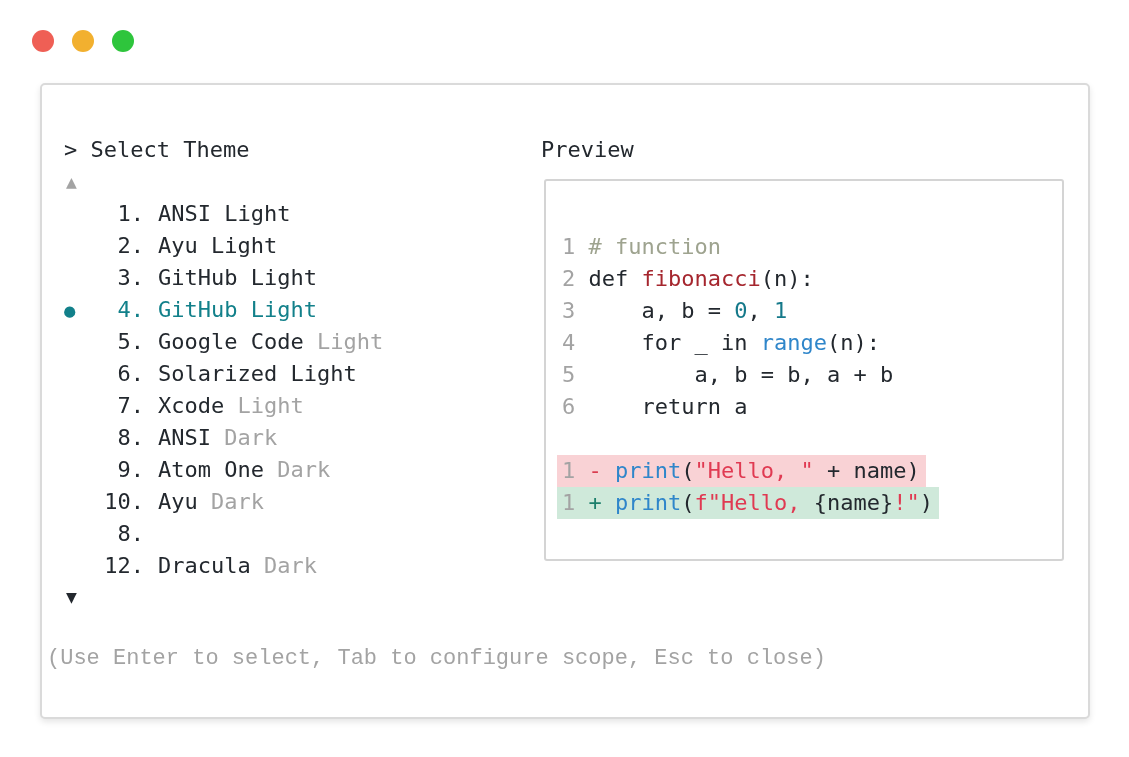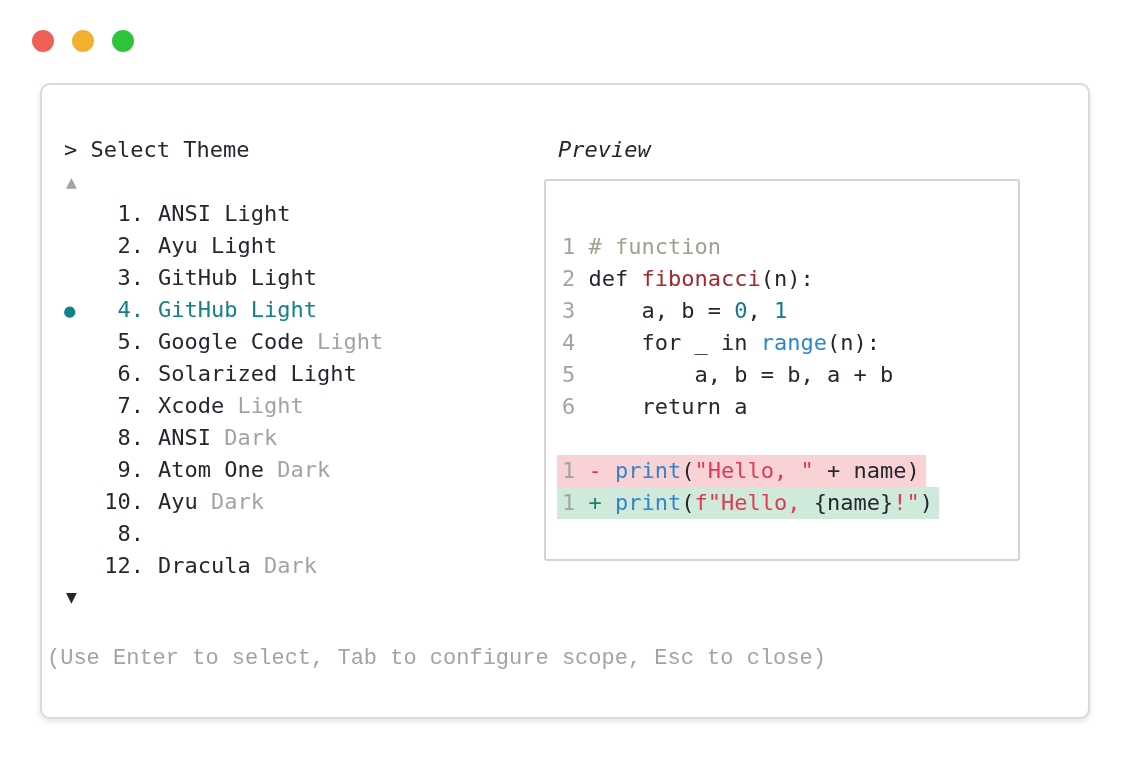--- a/index.html
+++ b/index.html
@@ -12,42 +12,42 @@
 
   
   .traffic { position: absolute; left: 32px; top: 30px; display: flex; gap: 18px; }
   .light { width: 22px; height: 22px; border-radius: 50%; display: inline-block; }
 
   
   .panel {
     position: absolute; left: 40px; top: 83px; width: 1050px; height: 636px;
     background: #ffffff;
     border: 2px solid var(--border, #dadada);
-    border-radius: 10px;
+    border-radius: 5px;
     box-shadow: 0 3px 6px rgba(0,0,0,0.10);
     font-size: 22px; line-height: 32px;
   }
 
   .prompt { position: absolute; left: 22px; top: 49px; color: var(--dark); }
   .scroll-up   { position: absolute; left: 24px; top: 82px;  font-size: 18px; line-height: 30px; color: var(--muted); cursor: pointer; }
   .scroll-down { position: absolute; left: 24px; top: 496px; font-size: 18px; line-height: 32px; color: var(--dark);  cursor: pointer; }
 
   
   .theme-list { position: absolute; left: 0; top: 113px; width: 500px; }
   .theme-row { display: flex; height: 32px; line-height: 32px; padding-left: 22px; cursor: pointer; }
   .theme-row .marker { width: 14px; font-size: 19px; color: var(--accent); flex: none; }
   .theme-row .num { width: 66px; text-align: right; flex: none; }
   .theme-row .name { margin-left: 14px; white-space: pre; }
   .theme-row .muted { color: var(--muted); }
   .theme-row.selected .num, .theme-row.selected .name { color: var(--accent); }
 
   
-  .preview-label { position: absolute; left: 516px; top: 49px; color: var(--dark); font-style: italic; }
+  .preview-label { position: absolute; left: 499px; top: 49px; color: var(--dark); }
   .preview-box {
-    position: absolute; left: 502px; top: 94px; width: 476px; height: 382px;
+    position: absolute; left: 502px; top: 94px; width: 520px; height: 382px;
     border: 2px solid #d4d4d4; border-radius: 3px; background: #fff;
     overflow: hidden;
   }
   .code { padding-top: 50px; }
   .code-line { height: 32px; line-height: 32px; white-space: pre; padding-left: 16px; }
   .code-line.diff { padding-left: 11px; }
   .diff-chip { display: inline-block; padding: 0 6px 0 5px; }
   .diff-chip.del { background: var(--bg-del, #f9d2d5); }
   .diff-chip.add { background: var(--bg-add, #cfe9da); }
 

